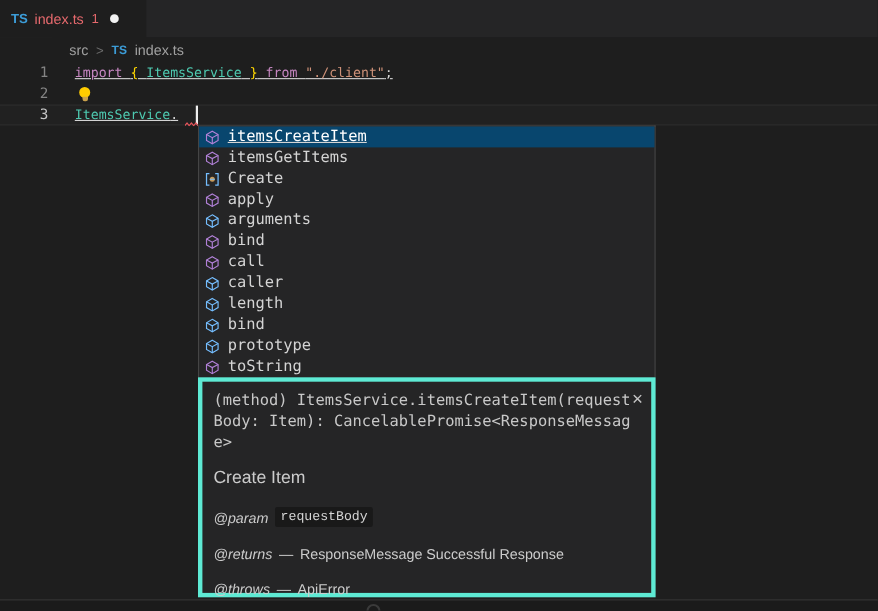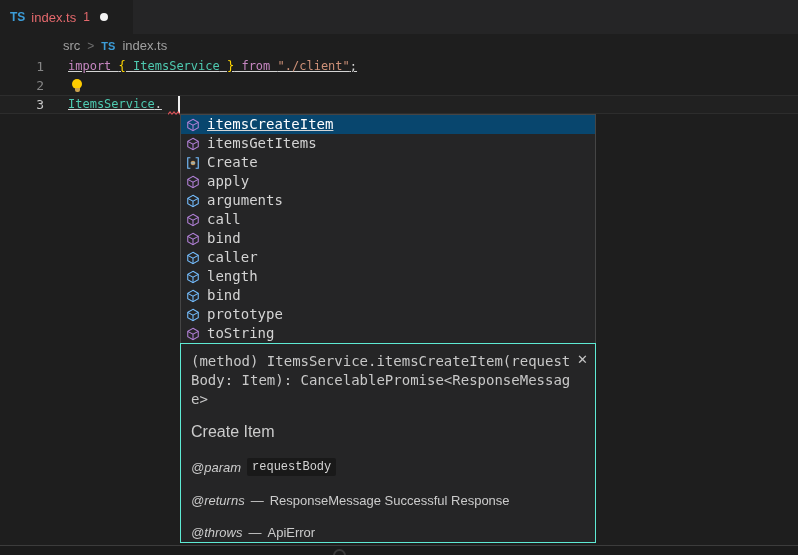--- a/index.html
+++ b/index.html
@@ -72,21 +72,21 @@
   }
   .srow { height:19px; display:flex; align-items:center; padding-left:4px; gap:6px; }
   .srow.selected { background:#08466e;text-decoration:underline; }
   .srow .slabel { font-size:14px; color:#d4d4d4; line-height:19px; }
   .srow.selected .slabel { color:#ffffff; }
   .kicon { width:16px; height:16px; flex:0 0 16px; display:flex; align-items:center; justify-content:center; }
 
   
   .docs {
     position:absolute; left:180px; top:343px; width:416px; height:200px;
-    background:#252526; border:1px solid #5eead4; padding:8px 10px;
+    background:#252526; border:4px solid #5eead4; padding:8px 10px;
   }
   .sig {
     font-size:14px; line-height:19px; color:#c8c8c8;
     width:385px; word-break:break-all; white-space:pre-wrap;
   }
   .doc-close {
     position:absolute; right:7px; top:9px; font-size:13px; color:#c5c5c5; cursor:pointer;
     line-height:13px;
   }
   .doc-summary { margin-top:14px; font-size:16px; color:#cccccc; }
@@ -200,31 +200,31 @@
     <span class="slabel mono">arguments</span>
   </div>
     <div class="srow">
     <span class="kicon">
         <svg width="14" height="14" viewBox="0 0 16 16" fill="none" stroke="#b180d7" stroke-width="1.2">
           <path d="M8 1.5 L14 5 V11 L8 14.5 L2 11 V5 Z"></path>
           <path d="M2 5 L8 8.2 L14 5"></path>
           <path d="M8 8.2 V14.5"></path>
         </svg>
       </span>
+    <span class="slabel mono">bind</span>
+  </div>
+    <div class="srow">
+    <span class="kicon">
+        <svg width="14" height="14" viewBox="0 0 16 16" fill="none" stroke="#b180d7" stroke-width="1.2">
+          <path d="M8 1.5 L14 5 V11 L8 14.5 L2 11 V5 Z"></path>
+          <path d="M2 5 L8 8.2 L14 5"></path>
+          <path d="M8 8.2 V14.5"></path>
+        </svg>
+      </span>
     <span class="slabel mono">call</span>
-  </div>
-    <div class="srow">
-    <span class="kicon">
-        <svg width="14" height="14" viewBox="0 0 16 16" fill="none" stroke="#b180d7" stroke-width="1.2">
-          <path d="M8 1.5 L14 5 V11 L8 14.5 L2 11 V5 Z"></path>
-          <path d="M2 5 L8 8.2 L14 5"></path>
-          <path d="M8 8.2 V14.5"></path>
-        </svg>
-      </span>
-    <span class="slabel mono">bind</span>
   </div>
     <div class="srow">
     <span class="kicon">
         <svg width="14" height="14" viewBox="0 0 16 16" fill="none" stroke="#75beff" stroke-width="1.2">
           <path d="M8 1.5 L14 5 V11 L8 14.5 L2 11 V5 Z"></path>
           <path d="M2 5 L8 8.2 L14 5"></path>
           <path d="M8 8.2 V14.5"></path>
         </svg>
       </span>
     <span class="slabel mono">caller</span>

